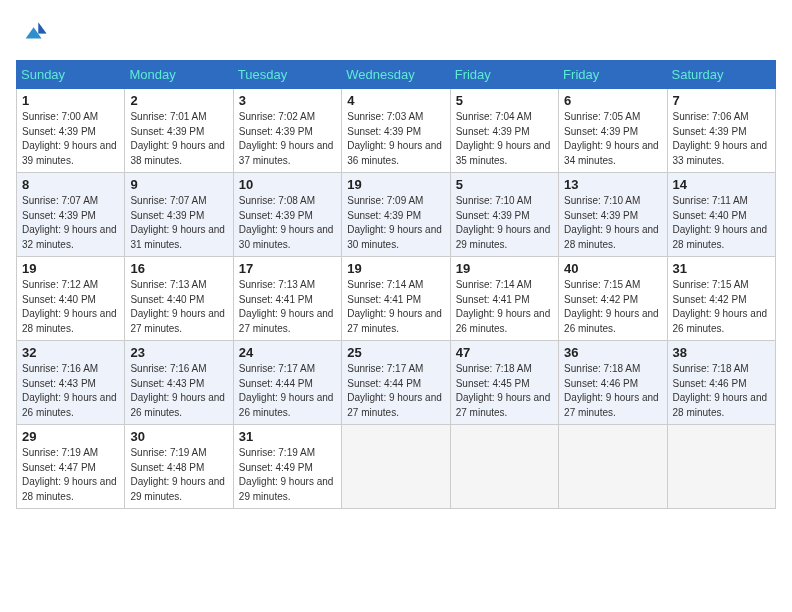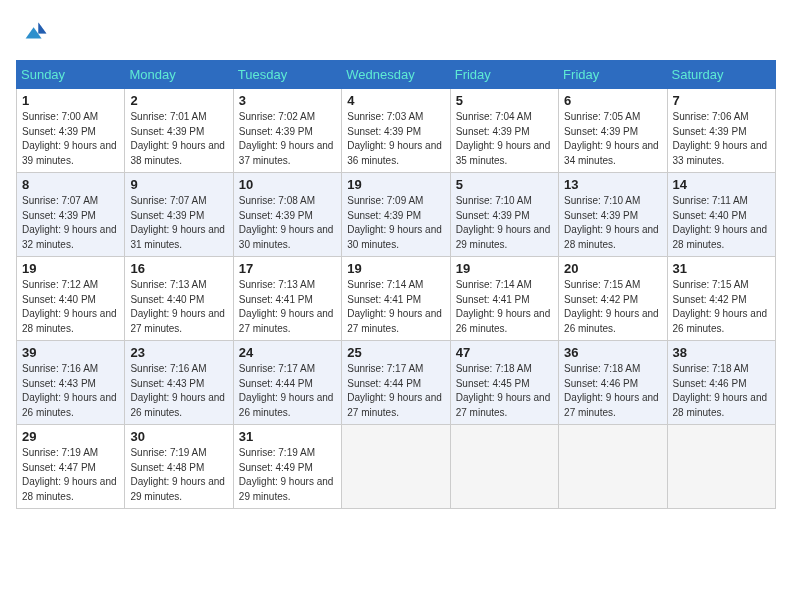--- a/index.html
+++ b/index.html
@@ -196,31 +196,31 @@
         </td>
         <td>
           <div class="day-num">19</div>
           <div class="day-info">Sunrise: 7:14 AM<br>Sunset: 4:41 PM<br>Daylight: 9 hours and 27 minutes.</div>
         </td>
         <td>
           <div class="day-num">19</div>
           <div class="day-info">Sunrise: 7:14 AM<br>Sunset: 4:41 PM<br>Daylight: 9 hours and 26 minutes.</div>
         </td>
         <td>
-          <div class="day-num">20</div>
+          <div class="day-num">40</div>
           <div class="day-info">Sunrise: 7:15 AM<br>Sunset: 4:42 PM<br>Daylight: 9 hours and 26 minutes.</div>
         </td>
         <td>
           <div class="day-num">31</div>
           <div class="day-info">Sunrise: 7:15 AM<br>Sunset: 4:42 PM<br>Daylight: 9 hours and 26 minutes.</div>
         </td>
       </tr>
       <tr>
         <td class="alt-row">
-          <div class="day-num">39</div>
+          <div class="day-num">32</div>
           <div class="day-info">Sunrise: 7:16 AM<br>Sunset: 4:43 PM<br>Daylight: 9 hours and 26 minutes.</div>
         </td>
         <td class="alt-row">
           <div class="day-num">23</div>
           <div class="day-info">Sunrise: 7:16 AM<br>Sunset: 4:43 PM<br>Daylight: 9 hours and 26 minutes.</div>
         </td>
         <td class="alt-row">
           <div class="day-num">24</div>
           <div class="day-info">Sunrise: 7:17 AM<br>Sunset: 4:44 PM<br>Daylight: 9 hours and 26 minutes.</div>
         </td>

